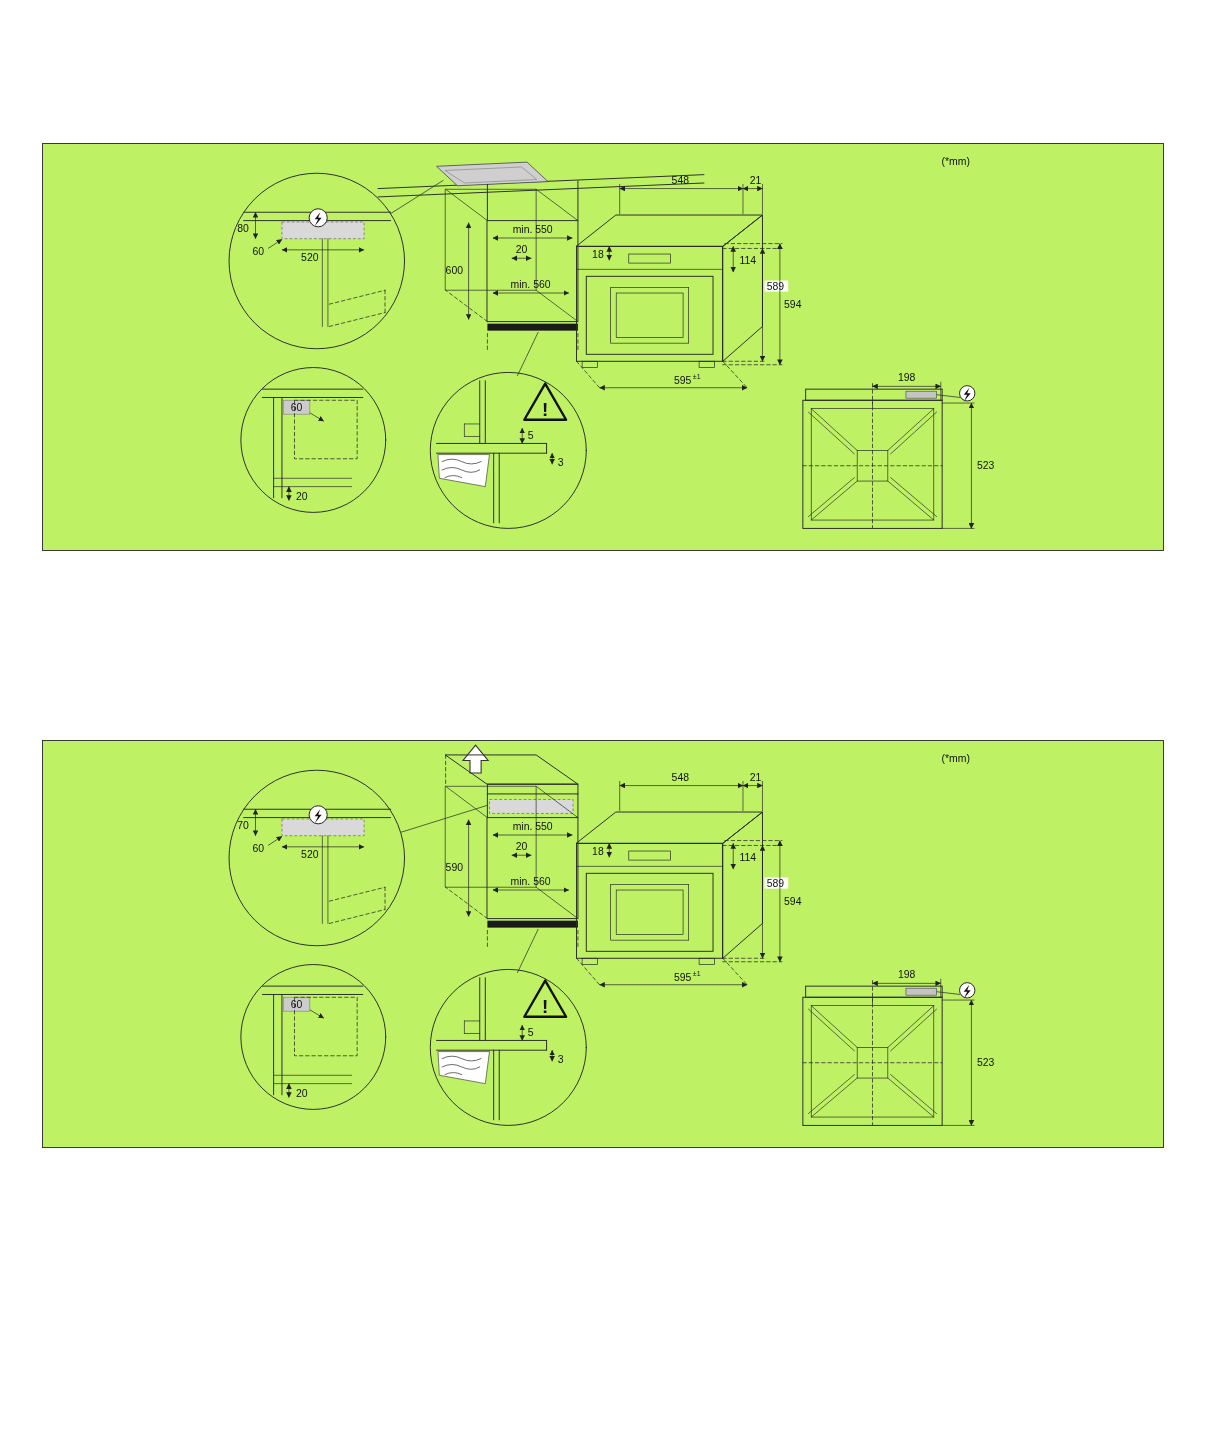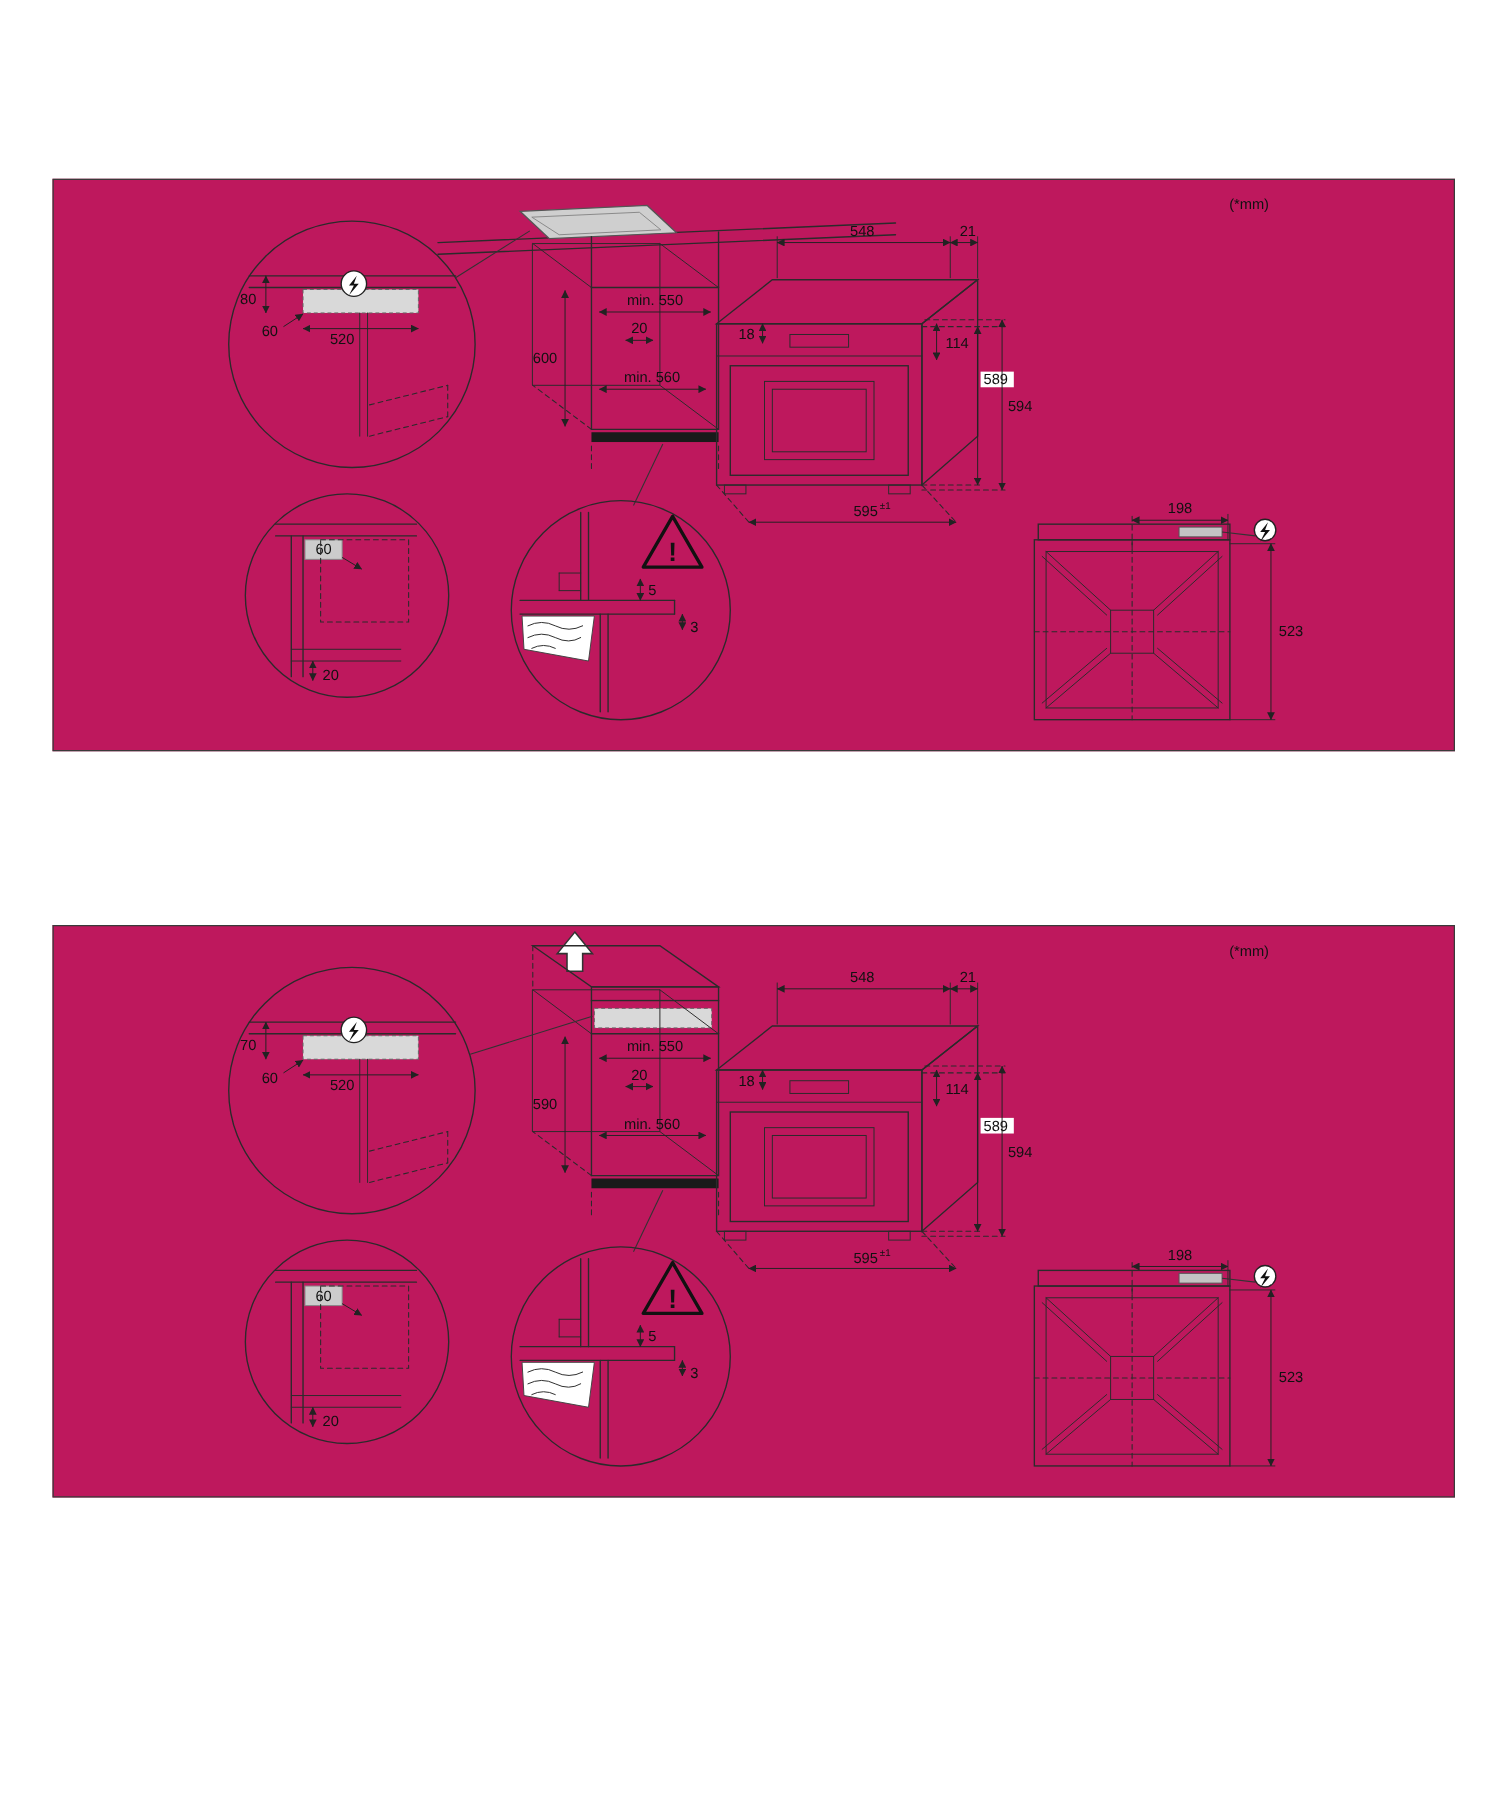--- a/index.html
+++ b/index.html
@@ -1,17 +1,17 @@
 <!DOCTYPE html>
 <html><head>
 <meta charset="utf-8">
 <style>
   html,body{margin:0;padding:0;background:#ffffff;}
   .page{width:1206px;height:1435px;background:#fff;position:relative;font-family:"Liberation Sans",sans-serif;}
-  .panel{position:absolute;left:42px;width:1122px;height:458px;border:1.6px solid #3a3a3a;background:#be185d;box-sizing:border-box;}
+  .panel{position:absolute;left:42px;width:1122px;height:408px;border:1.6px solid #3a3a3a;background:#bef264;box-sizing:border-box;}
   .panel.top{top:143px;}
   .panel.bottom{top:740px;}
   svg{display:block;width:100%;height:100%;}
   .ln{stroke:#2b2b2b;stroke-width:1.4;fill:none;stroke-linecap:round;}
   .thin{stroke-width:1;}
   .dash{stroke-dasharray:5 4;stroke-width:1.1;}
   .gband{fill:#d9d9d9;stroke:#666;stroke-width:1;stroke-dasharray:4 3;}
   .dim1{stroke:#222;stroke-width:1;fill:none;marker-start:url(#a1e);marker-end:url(#a1e);}
   .dim2{stroke:#222;stroke-width:1;fill:none;marker-start:url(#a2e);marker-end:url(#a2e);}
   .lead1{stroke:#222;stroke-width:1;fill:none;marker-end:url(#a1e);}

